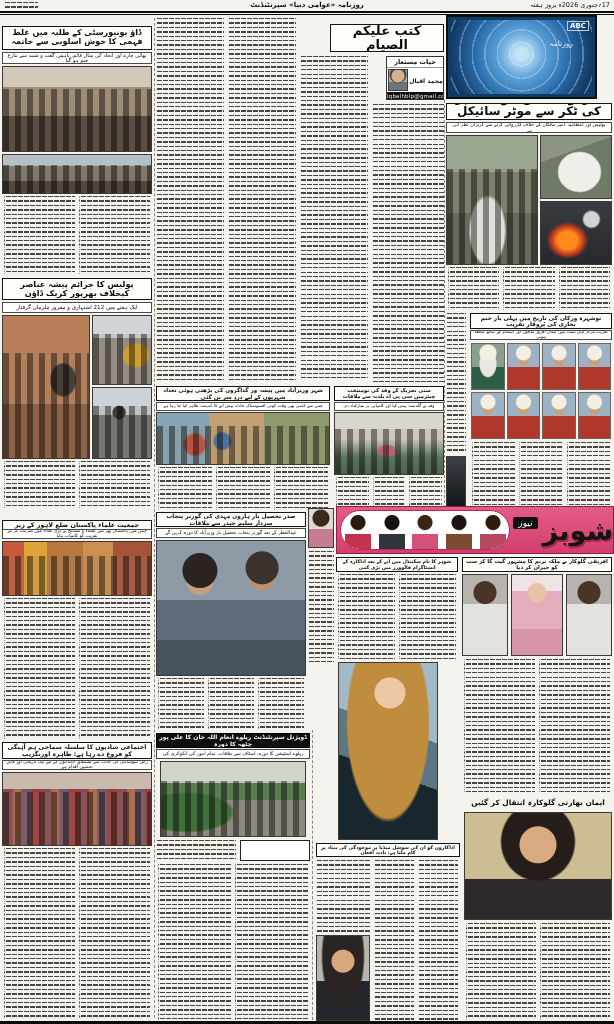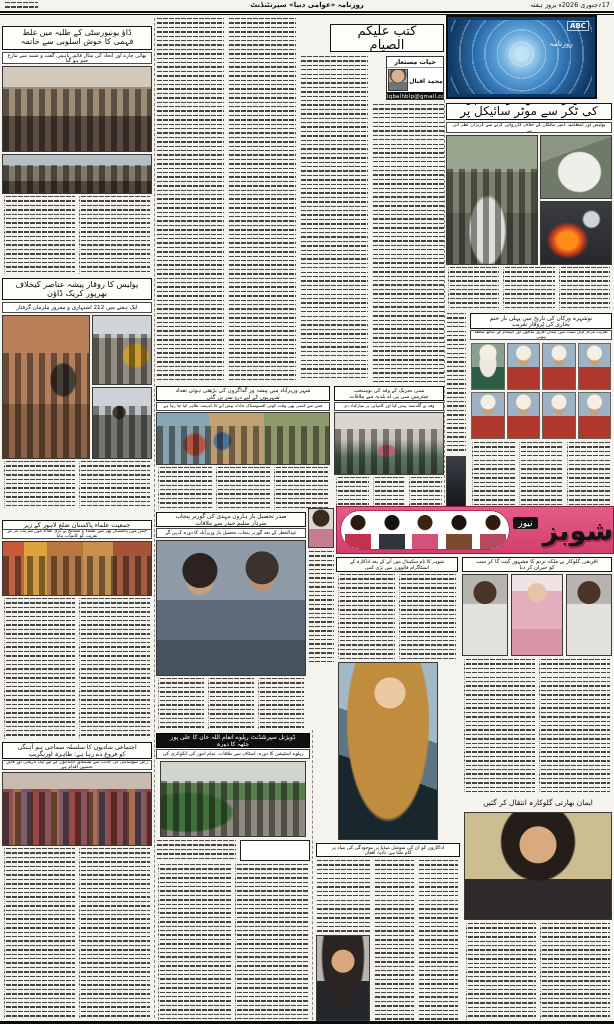--- a/index.html
+++ b/index.html
@@ -1,20 +1,20 @@
 <!DOCTYPE html>
 <html><head>
 <meta charset="utf-8">
 <style>
 *{margin:0;padding:0;box-sizing:border-box}
 body{background:#c9c5bc;font-family:"DejaVu Sans",sans-serif}
 #page{position:relative;width:614px;height:1024px;margin:0 auto;background:#f5f3ee;overflow:hidden}
 .abs{position:absolute}
 .u{direction:rtl;text-align:center;font-family:"DejaVu Sans",sans-serif;color:#0d0d0d}
-.hbox{border:1.3px solid #141414;background:#fdfdfa;display:flex;align-items:center;justify-content:center;font-weight:normal;overflow:hidden;line-height:1.08;padding:0 12px}
+.hbox{border:1.3px solid #141414;background:#fdfdfa;display:flex;align-items:center;justify-content:center;font-weight:bold;overflow:hidden;line-height:1.08;padding:0 2px}
 .sbox{border:1px solid #4a4a4a;background:#fff;display:flex;align-items:center;justify-content:center;overflow:hidden;line-height:1.05;padding:0 2px}
 .hblack{background:#101010;color:#fbfbfb;border:1px solid #000}
 .sim{background:
  repeating-linear-gradient(to right,rgba(245,243,238,.95) 0 1px,transparent 1px 6px),
  repeating-linear-gradient(to bottom,rgba(28,26,24,.8) 0 1.3px,transparent 1.3px 4.4px)}
 .cols{display:flex;flex-direction:row-reverse}
 .col{flex:1;margin:0 2px;border-left:1px dotted #9a968e}
 .dashv{border-left:1px dashed #8c887f}
 .ph{position:absolute;border:1px solid #3c3a36;overflow:hidden}
 .ppl::after{content:"";position:absolute;left:0;right:0;top:26%;bottom:0;
@@ -100,21 +100,21 @@
 
   <div class="abs hbox u" style="left:2px;top:26px;width:150px;height:24px;font-size:8px">ڈاؤ یونیورسٹی کے طلبہ میں غلط فہمی کا خوش اسلوبی سے خاتمہ</div>
   <div class="abs sbox u" style="left:2px;top:52px;width:150px;height:12px;font-size:5.2px">بھائی چارے اور اتحاد کی مثال قائم، باہمی گفت و شنید سے تنازع ختم ہو گیا</div>
   <div class="ph ppl ph-meeting" style="left:2px;top:66px;width:150px;height:86px"></div>
   <div class="ph ppl ph-crowd" style="left:2px;top:154px;width:150px;height:40px"></div>
   <div class="abs cols" style="left:2px;top:196px;width:150px;height:78px">
     <div class="col sim"></div>
     <div class="col sim"></div>
   </div>
 
-  <div class="abs hbox u" style="left:2px;top:278px;width:150px;height:22px;font-size:8.2px">پولیس کا روقار پیشہ عناصر کیخلاف بھرپور کریک ڈاؤن</div>
+  <div class="abs hbox u" style="left:2px;top:278px;width:150px;height:22px;font-size:8.2px">پولیس کا جرائم پیشہ عناصر کیخلاف بھرپور کریک ڈاؤن</div>
   <div class="abs sbox u" style="left:2px;top:302px;width:150px;height:11px;font-size:5.6px">ایک ہفتے میں 212 اشتہاری و مفرور ملزمان گرفتار</div>
   <div class="ph ppl ph-brick" style="left:2px;top:315px;width:88px;height:144px"></div>
   <div class="ph ppl ph-lineup" style="left:92px;top:315px;width:60px;height:70px"></div>
   <div class="ph ppl ph-cop2" style="left:92px;top:387px;width:60px;height:72px"></div>
   <div class="abs cols" style="left:2px;top:461px;width:150px;height:47px">
     <div class="col sim"></div>
     <div class="col sim"></div>
   </div>
 
   <div class="abs hbox u" style="left:2px;top:520px;width:150px;height:17px;font-size:6.4px">جمعیت علماء پاکستان ضلع لاہور کے زیر اہتمام شاندار استقبالیہ تقریب</div>

